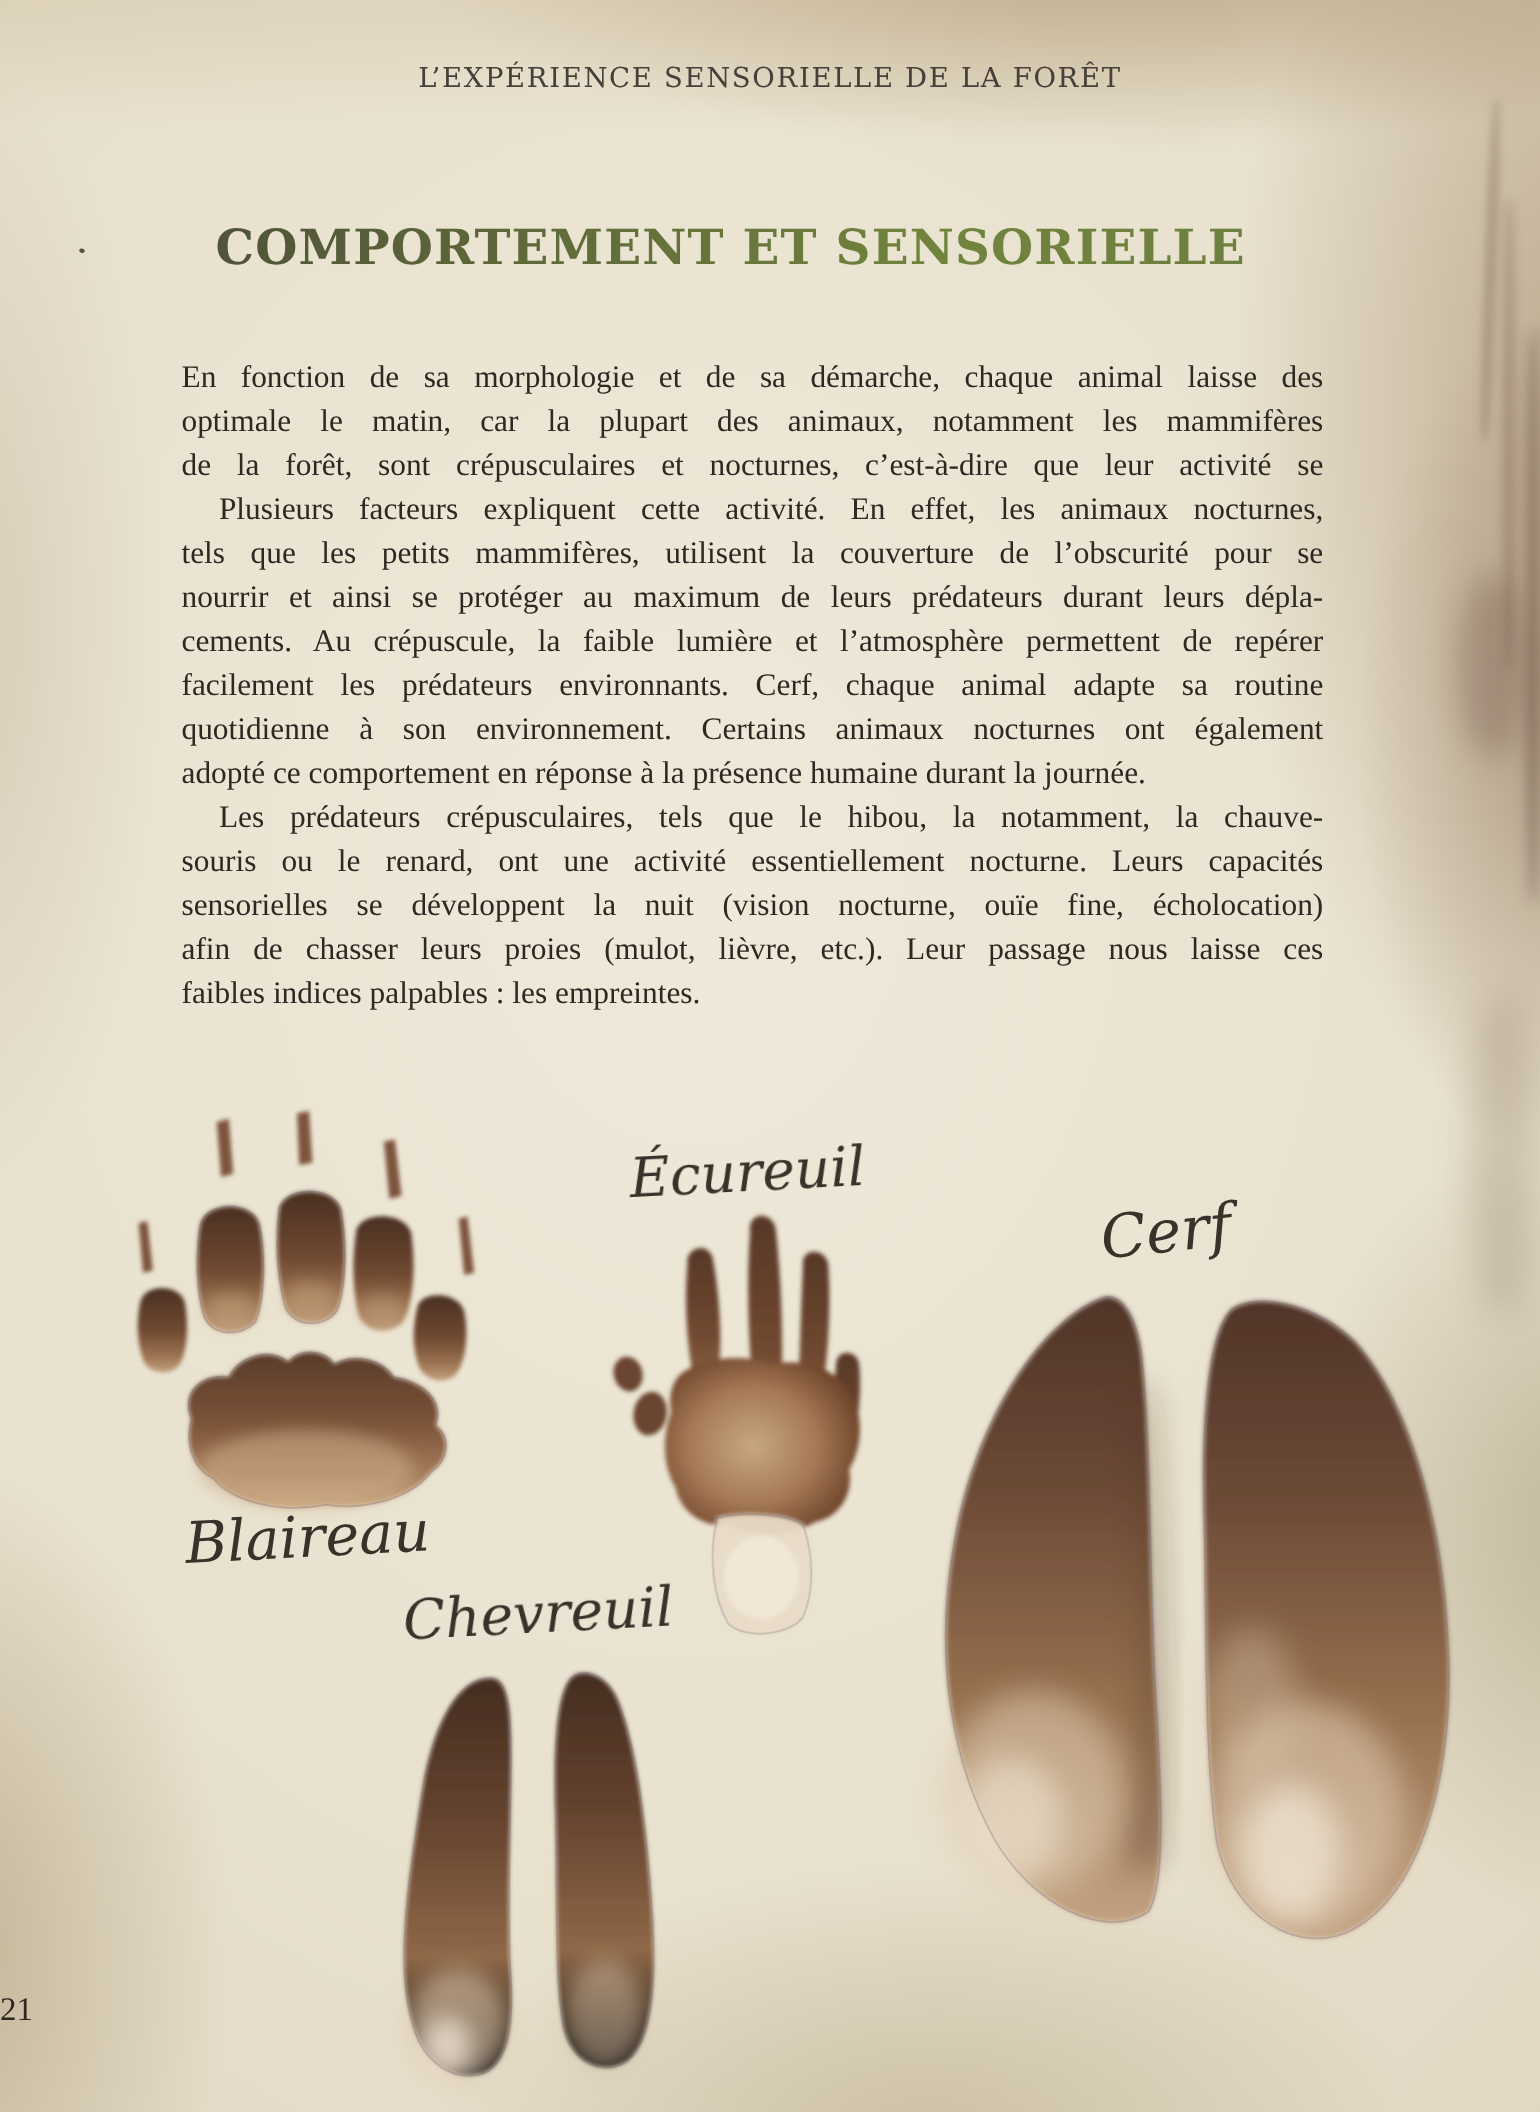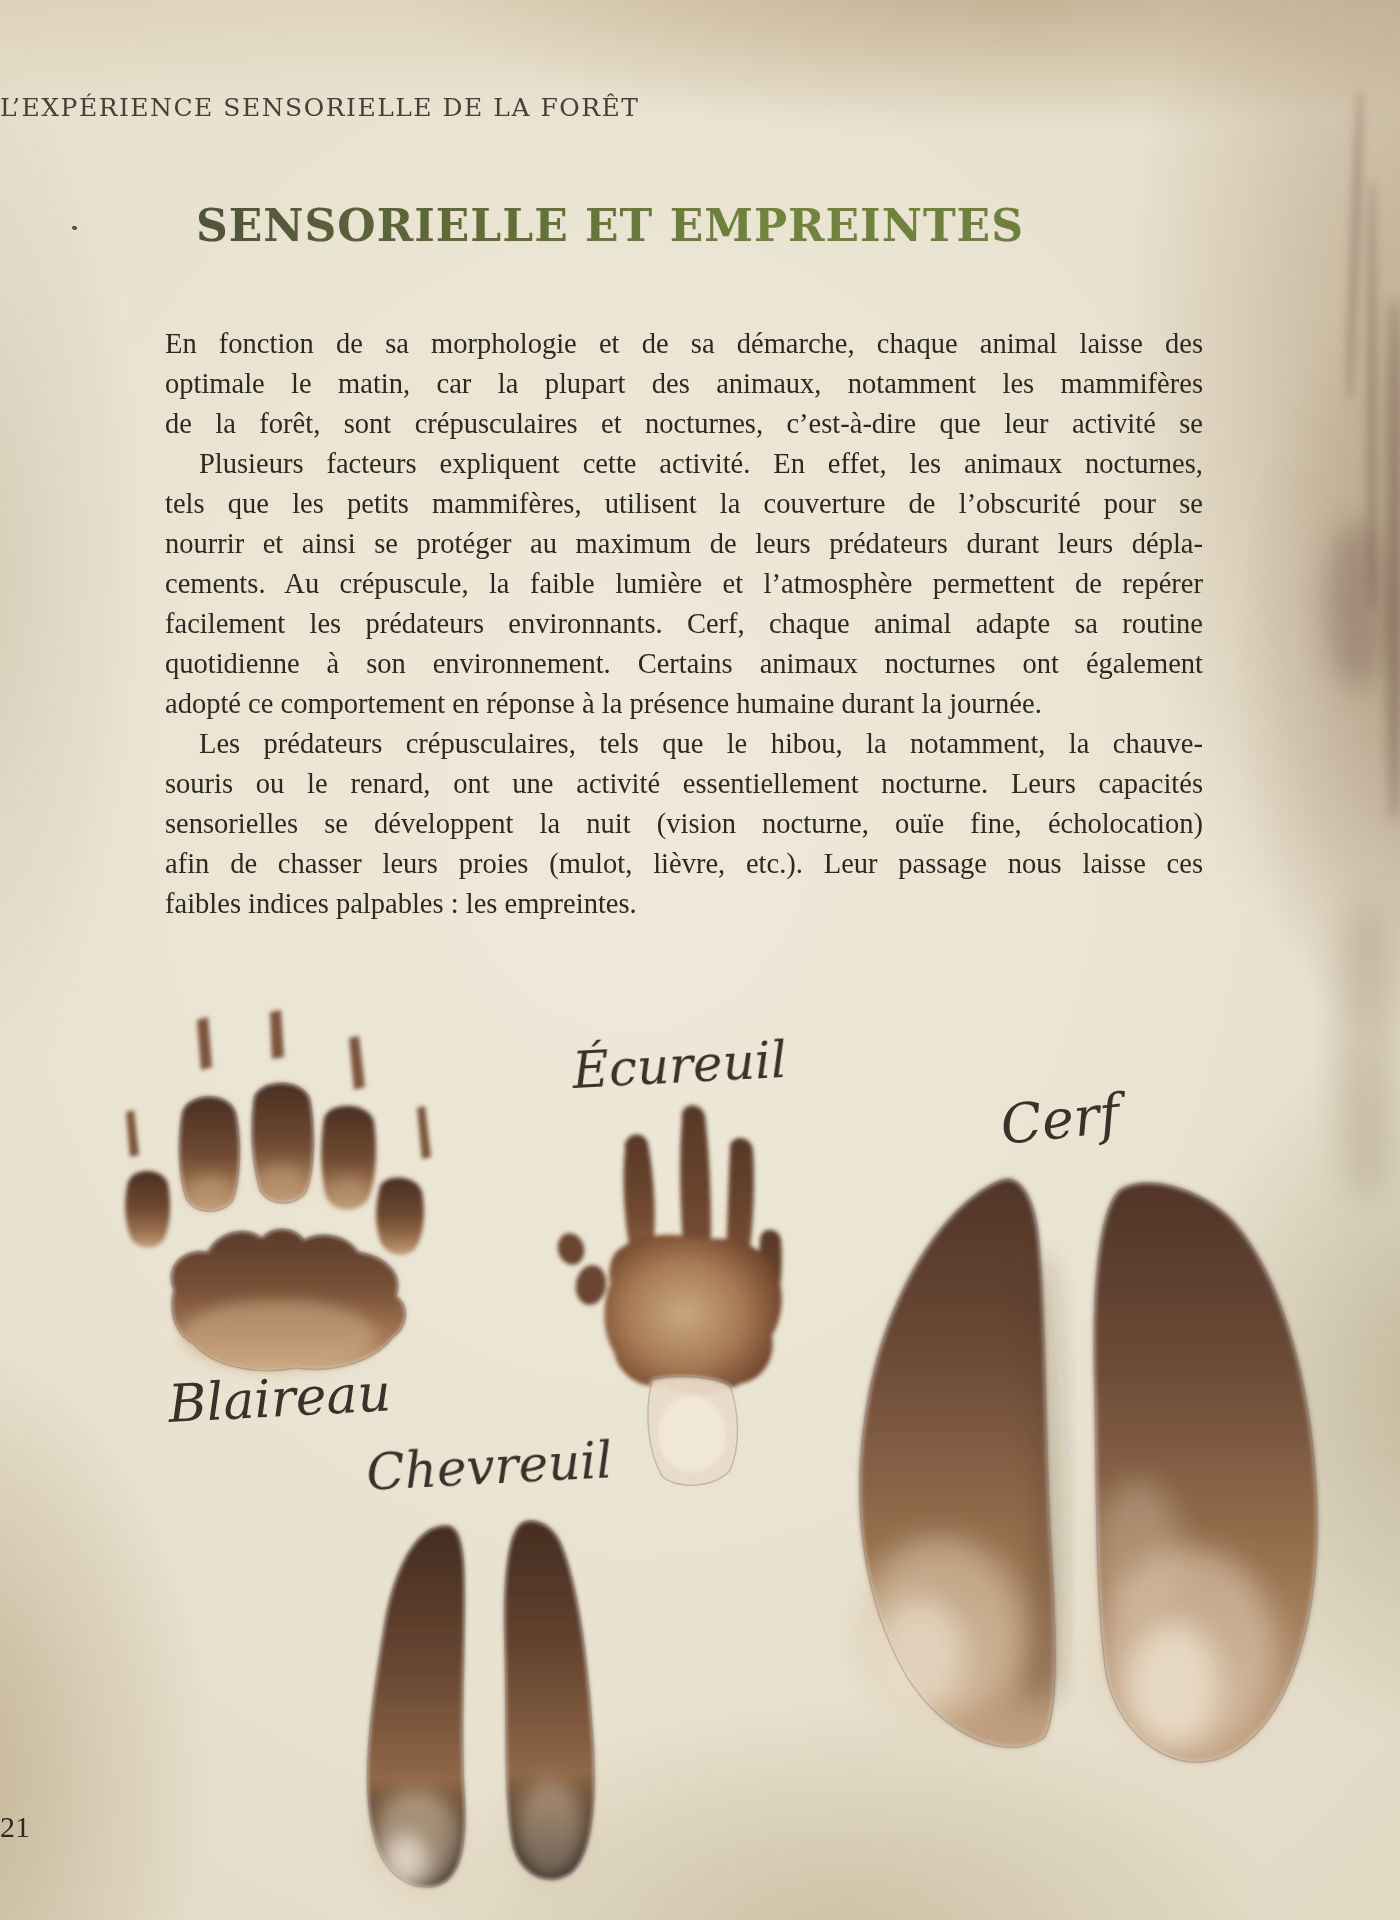--- a/index.html
+++ b/index.html
@@ -12,23 +12,23 @@
       radial-gradient(500px 1000px at 104% 20%, rgba(146,115,80,.52), rgba(146,115,80,0) 68%),
       radial-gradient(260px 560px at 101% 35%, rgba(120,90,65,.35), rgba(120,90,65,0) 70%),
       radial-gradient(400px 520px at 103% 72%, rgba(148,136,98,.45), rgba(148,136,98,0) 70%),
       radial-gradient(620px 340px at 60% 101%, rgba(164,146,106,.38), rgba(164,146,106,0) 72%),
       radial-gradient(380px 620px at -4% 92%, rgba(158,132,94,.48), rgba(158,132,94,0) 70%),
       radial-gradient(240px 700px at -2% 30%, rgba(150,130,100,.22), rgba(150,130,100,0) 75%),
       linear-gradient(180deg, rgba(190,165,125,.22), rgba(190,165,125,0) 6%),
       radial-gradient(1400px 1700px at 45% 42%, #efe9da 0%, #e8e1ce 55%, #ded5bf 100%);
   }
   .running-head{
-    position:absolute;left:0;right:0;top:56px;text-align:left;
+    position:absolute;left:0;right:0;top:56px;text-align:center;
     font-family:"DejaVu Serif",serif;font-size:25px;letter-spacing:1.5px;
-    color:#46403a;font-weight:500;margin-top:37px;
+    color:#46403a;font-weight:500;
   }
   .section-title{
     position:absolute;left:196px;top:200px;
     font-family:"DejaVu Serif",serif;font-weight:bold;font-size:44px;letter-spacing:1px;
     background:linear-gradient(90deg,#4c4c3a 0%,#5d6639 30%,#73853e 70%,#6f8040 100%);
     -webkit-background-clip:text;background-clip:text;color:transparent;
     text-shadow:0 0 1px rgba(110,125,60,.15);
   }
   .body-text{position:absolute;left:165px;top:324px;width:1038px;font-size:28.5px;line-height:40px;}
   .line{text-align:justify;text-align-last:justify;white-space:normal;}
@@ -58,21 +58,21 @@
 </style>
 </head>
 <body>
 
 <div class="page">
 
   <div class="running-head">L’EXPÉRIENCE SENSORIELLE DE LA FORÊT</div>
 
   <div class="ink-speck"></div>
 
-  <div class="section-title">SENSORIELLE ET EMPREINTES</div>
+  <div class="section-title">COMPORTEMENT ET SENSORIELLE</div>
 
   <div class="body-text">
       <div class="para">
         <div class="line">En fonction de sa morphologie et de sa démarche, chaque animal laisse des</div>
         <div class="line">optimale le matin, car la plupart des animaux, notamment les mammifères</div>
         <div class="line">de la forêt, sont crépusculaires et nocturnes, c’est-à-dire que leur activité se</div>
       </div>
       <div class="para indent">
         <div class="line">Plusieurs facteurs expliquent cette activité. En effet, les animaux nocturnes,</div>
         <div class="line">tels que les petits mammifères, utilisent la couverture de l’obscurité pour se</div>

